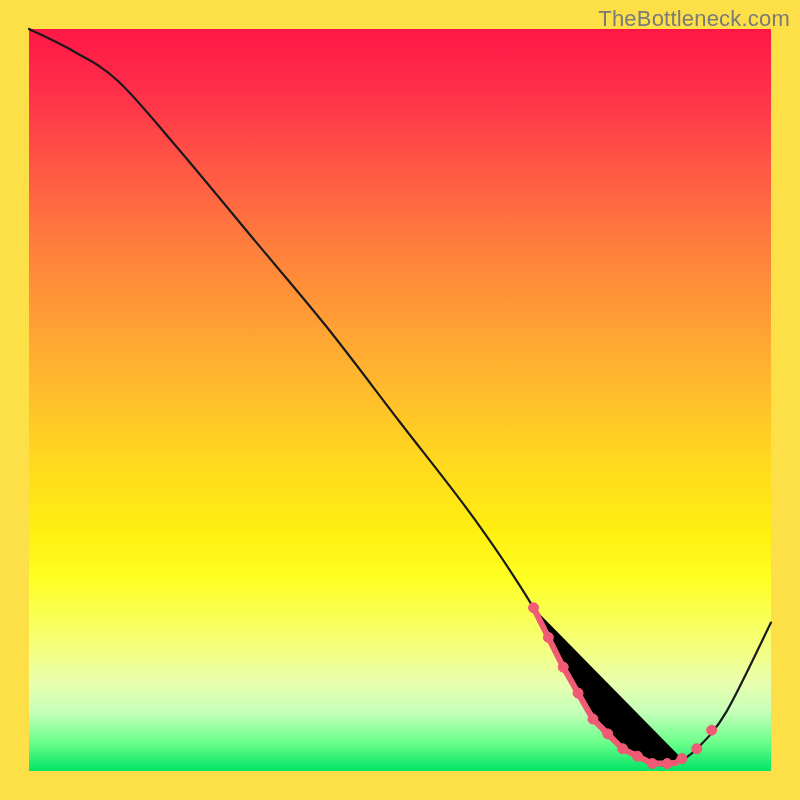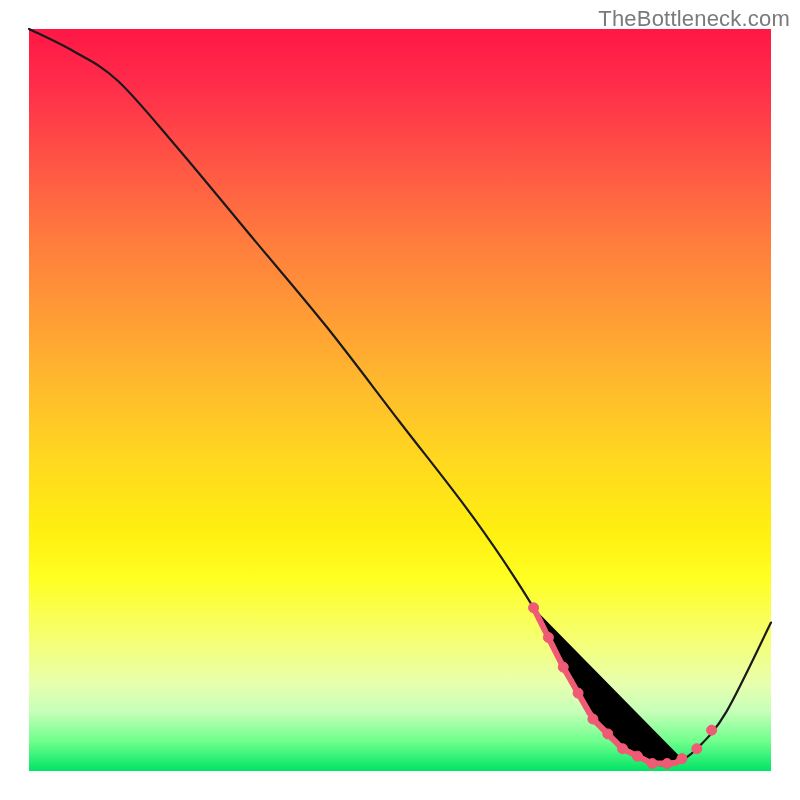--- a/index.html
+++ b/index.html
@@ -8,21 +8,21 @@
     width: 800px;
     height: 800px;
     background: #000;
     overflow: hidden;
     font-family: Arial, Helvetica, sans-serif;
   }
   .frame {
     position: relative;
     width: 800px;
     height: 800px;
-    background: #ffffff;
+    background: #fde047;
   }
   .plot-area {
     position: absolute;
     left: 29px;
     top: 29px;
     width: 742px;
     height: 742px;
     
     background: linear-gradient(to bottom,
       #ff1746 0%,

